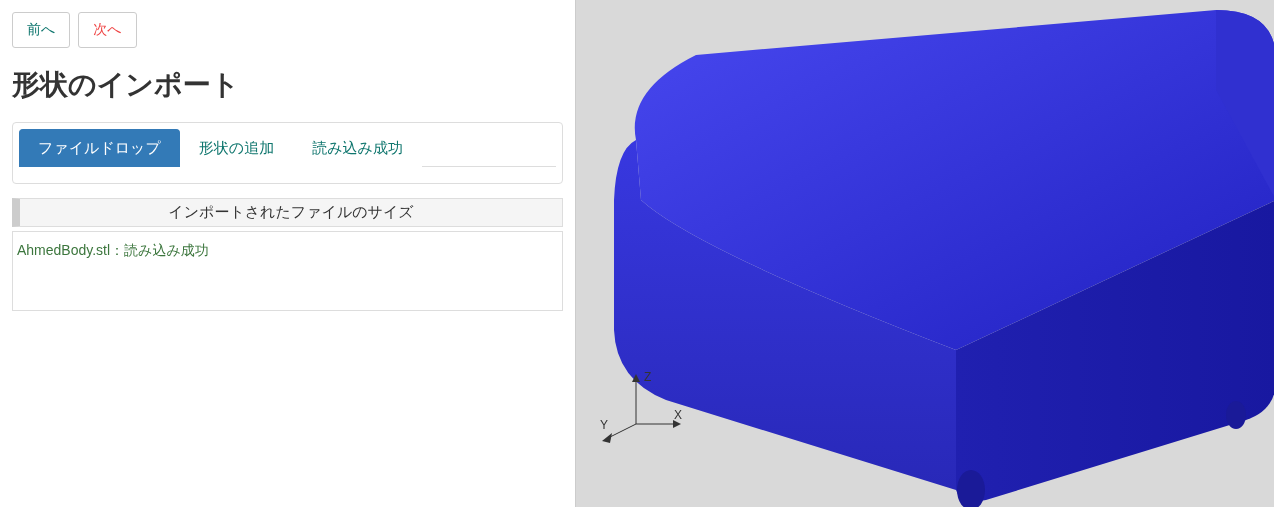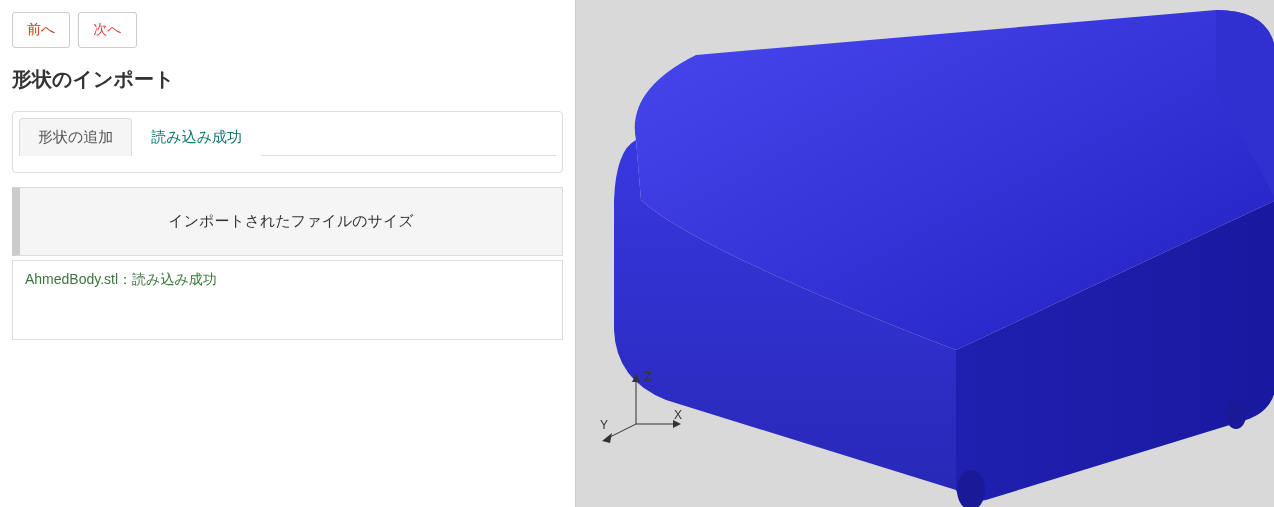--- a/index.html
+++ b/index.html
@@ -27,25 +27,25 @@
     .nav-btn {
       padding: 8px 14px;
       background: #fff;
       border: 1px solid #ccc;
       border-radius: 3px;
       cursor: pointer;
       font-size: 14px;
       color: #ef4444;
     }
     .nav-btn:disabled {
-      color: #c2410c;
+      color: #0f766e;
       cursor: not-allowed;
     }
     .page-title {
-      font-size: 20px;
+      font-size: 28px;
       font-weight: bold;
       margin-bottom: 18px;
     }
     .content-box {
       border: 1px solid #ddd;
       border-radius: 4px;
       padding: 6px;
       margin-bottom: 14px;
     }
     .tabs {
@@ -82,29 +82,29 @@
       text-align: left;
       color: #999;
       font-size: 26px;
       line-height: 1.6;
       cursor: pointer;
     }
     .size-header {
       background: #f5f5f5;
       border: 1px solid #ddd;
       border-left: 8px solid #ccc;
-      padding: 24px;
+      padding: 4px;
       text-align: center;
       font-size: 15px;
       color: #333;
       margin-bottom: 4px;
     }
     .status-box {
       border: 1px solid #ddd;
-      padding: 10px 12px;
+      padding: 10px 4px;
       min-height: 80px;
     }
     .status-text {
       color: #3c763d;
       font-size: 14px;
     }
     .right-panel {
       flex: 1;
       height: 100%;
       background: #d9d9d9;
@@ -131,20 +131,21 @@
 <div class="left-panel">
   <div class="nav-buttons">
     <button class="nav-btn" disabled="">前へ</button>
     <button class="nav-btn">次へ</button>
   </div>
 
   <h1 class="page-title">形状のインポート</h1>
 
   <div class="content-box">
     <div class="tabs">
+      <div class="tab active">ファイルドロップ</div>
       <div class="tab inactive">形状の追加</div>
       <div class="tab inactive">読み込み成功</div>
     </div>
   </div>
 
   <div class="size-header">インポートされたファイルのサイズ</div>
 
   <div class="status-box">
     <div class="status-text">AhmedBody.stl：読み込み成功</div>
   </div>

